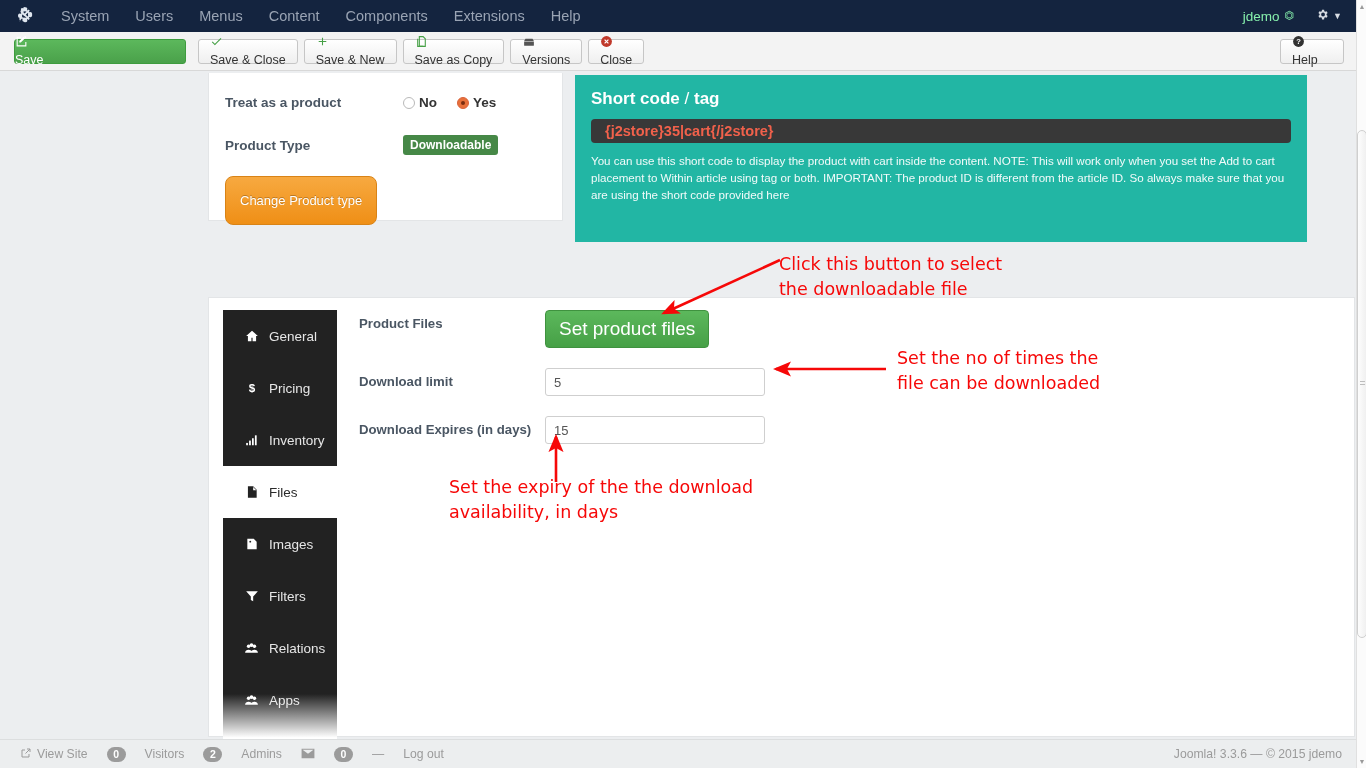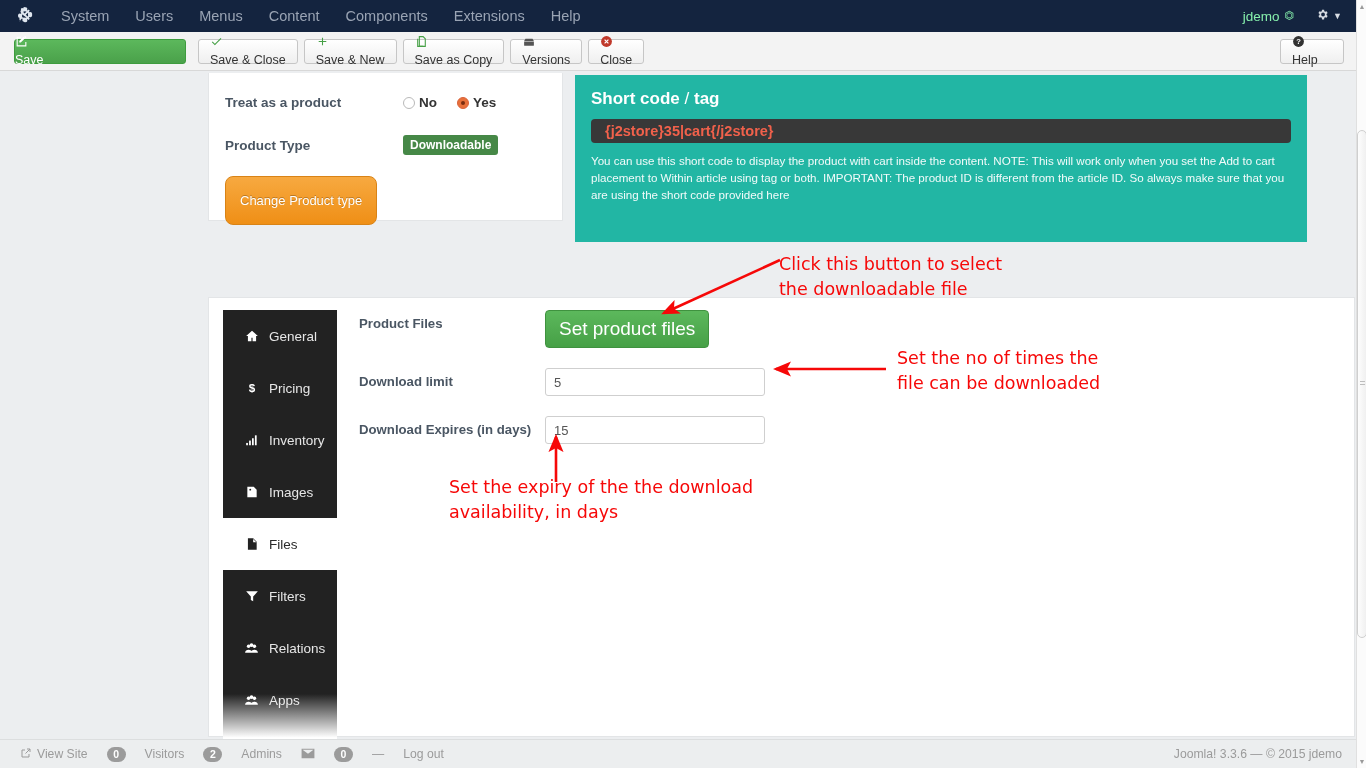--- a/index.html
+++ b/index.html
@@ -388,37 +388,37 @@
           <svg width="14" height="14" viewBox="0 0 24 24" fill="currentColor">
               <rect x="2" y="17" width="3" height="4"></rect>
               <rect x="7" y="13" width="3" height="8"></rect>
               <rect x="12" y="9" width="3" height="12"></rect>
               <rect x="17" y="4" width="3" height="17"></rect>
             </svg>
         </span>
         <span>Inventory</span>
       </div>
 
+      <div class="tab active">
+        <span class="tic">
+          <svg width="14" height="14" viewBox="0 0 24 24" fill="currentColor">
+              <path d="M5 2h9l6 6v14H5V2zm9 1.5V9h5.5L14 3.5z"></path>
+            </svg>
+        </span>
+        <span>Files</span>
+      </div>
+
       <div class="tab">
         <span class="tic">
           <svg width="14" height="14" viewBox="0 0 24 24" fill="currentColor">
               <path d="M4 3h11l5 5v13H4V3zm2 12l3.5-4.5 2.5 3L15 10l4 6H6z"></path>
               <circle cx="9" cy="8" r="1.6" fill="#222"></circle>
             </svg>
         </span>
         <span>Images</span>
-      </div>
-
-      <div class="tab active">
-        <span class="tic">
-          <svg width="14" height="14" viewBox="0 0 24 24" fill="currentColor">
-              <path d="M5 2h9l6 6v14H5V2zm9 1.5V9h5.5L14 3.5z"></path>
-            </svg>
-        </span>
-        <span>Files</span>
       </div>
 
       <div class="tab">
         <span class="tic">
           <svg width="14" height="14" viewBox="0 0 24 24" fill="currentColor">
               <path d="M2 4h20l-8 9v8l-4-2v-6L2 4z"></path>
             </svg>
         </span>
         <span>Filters</span>
       </div>

